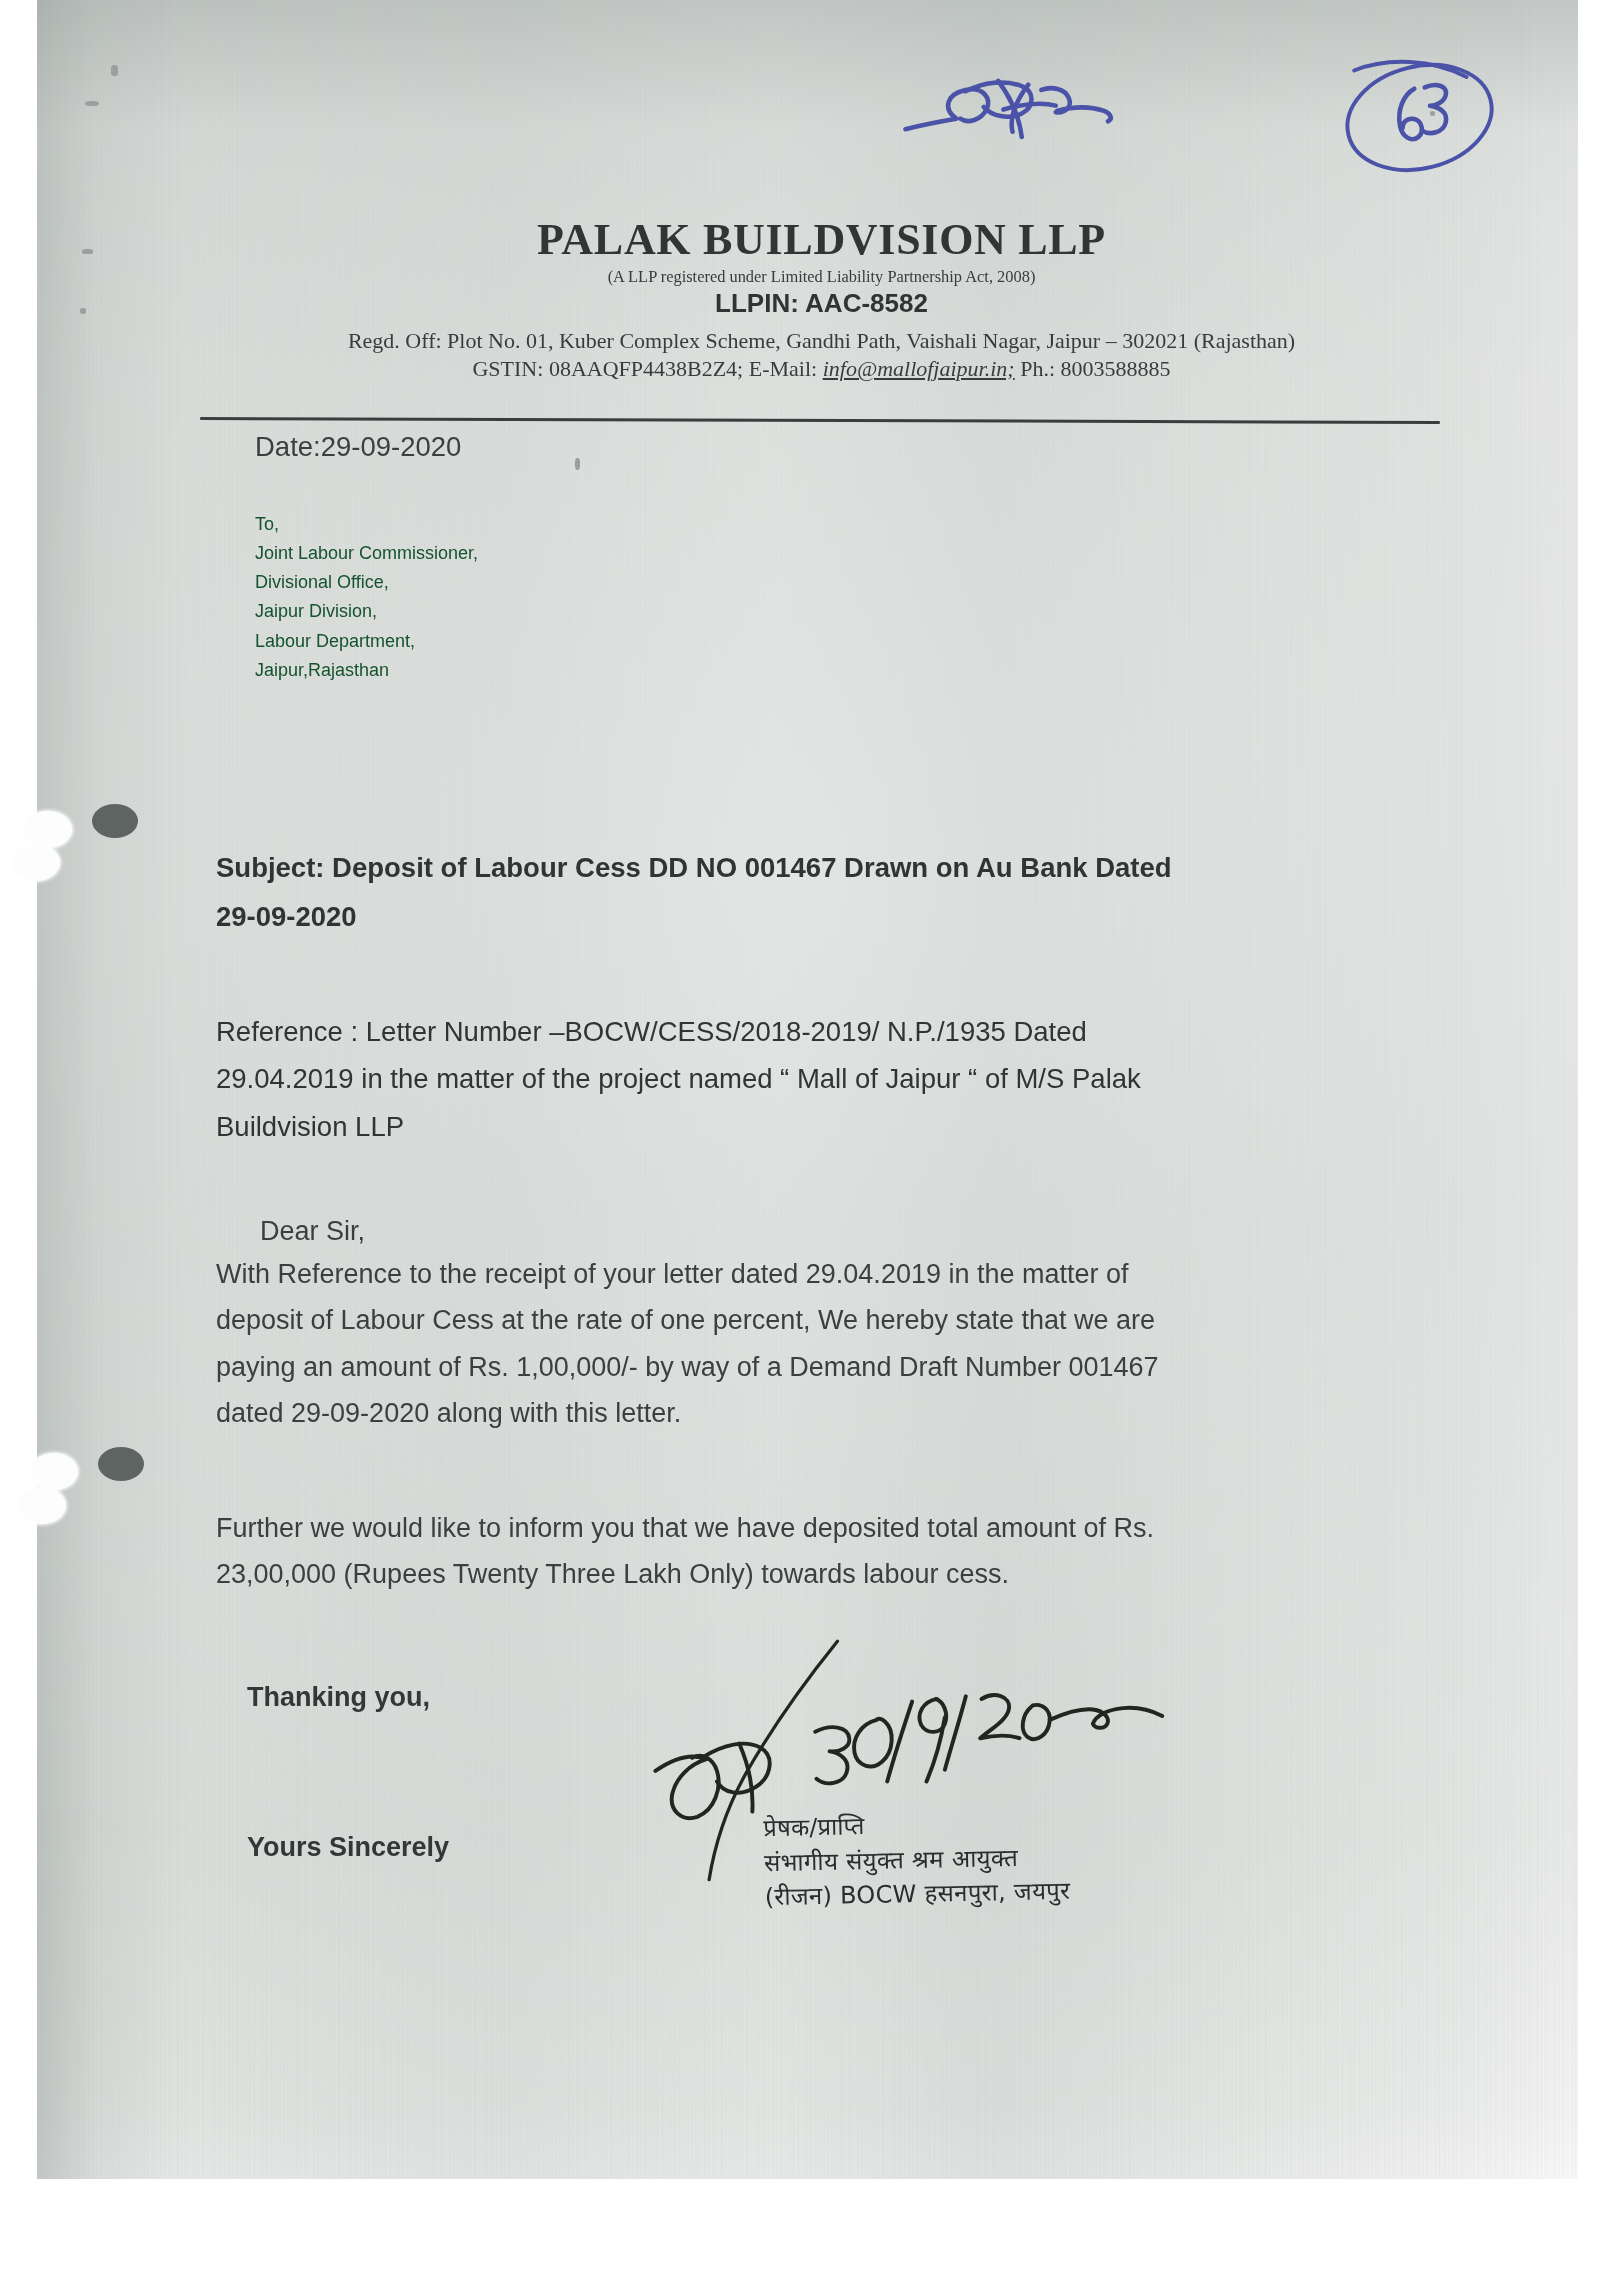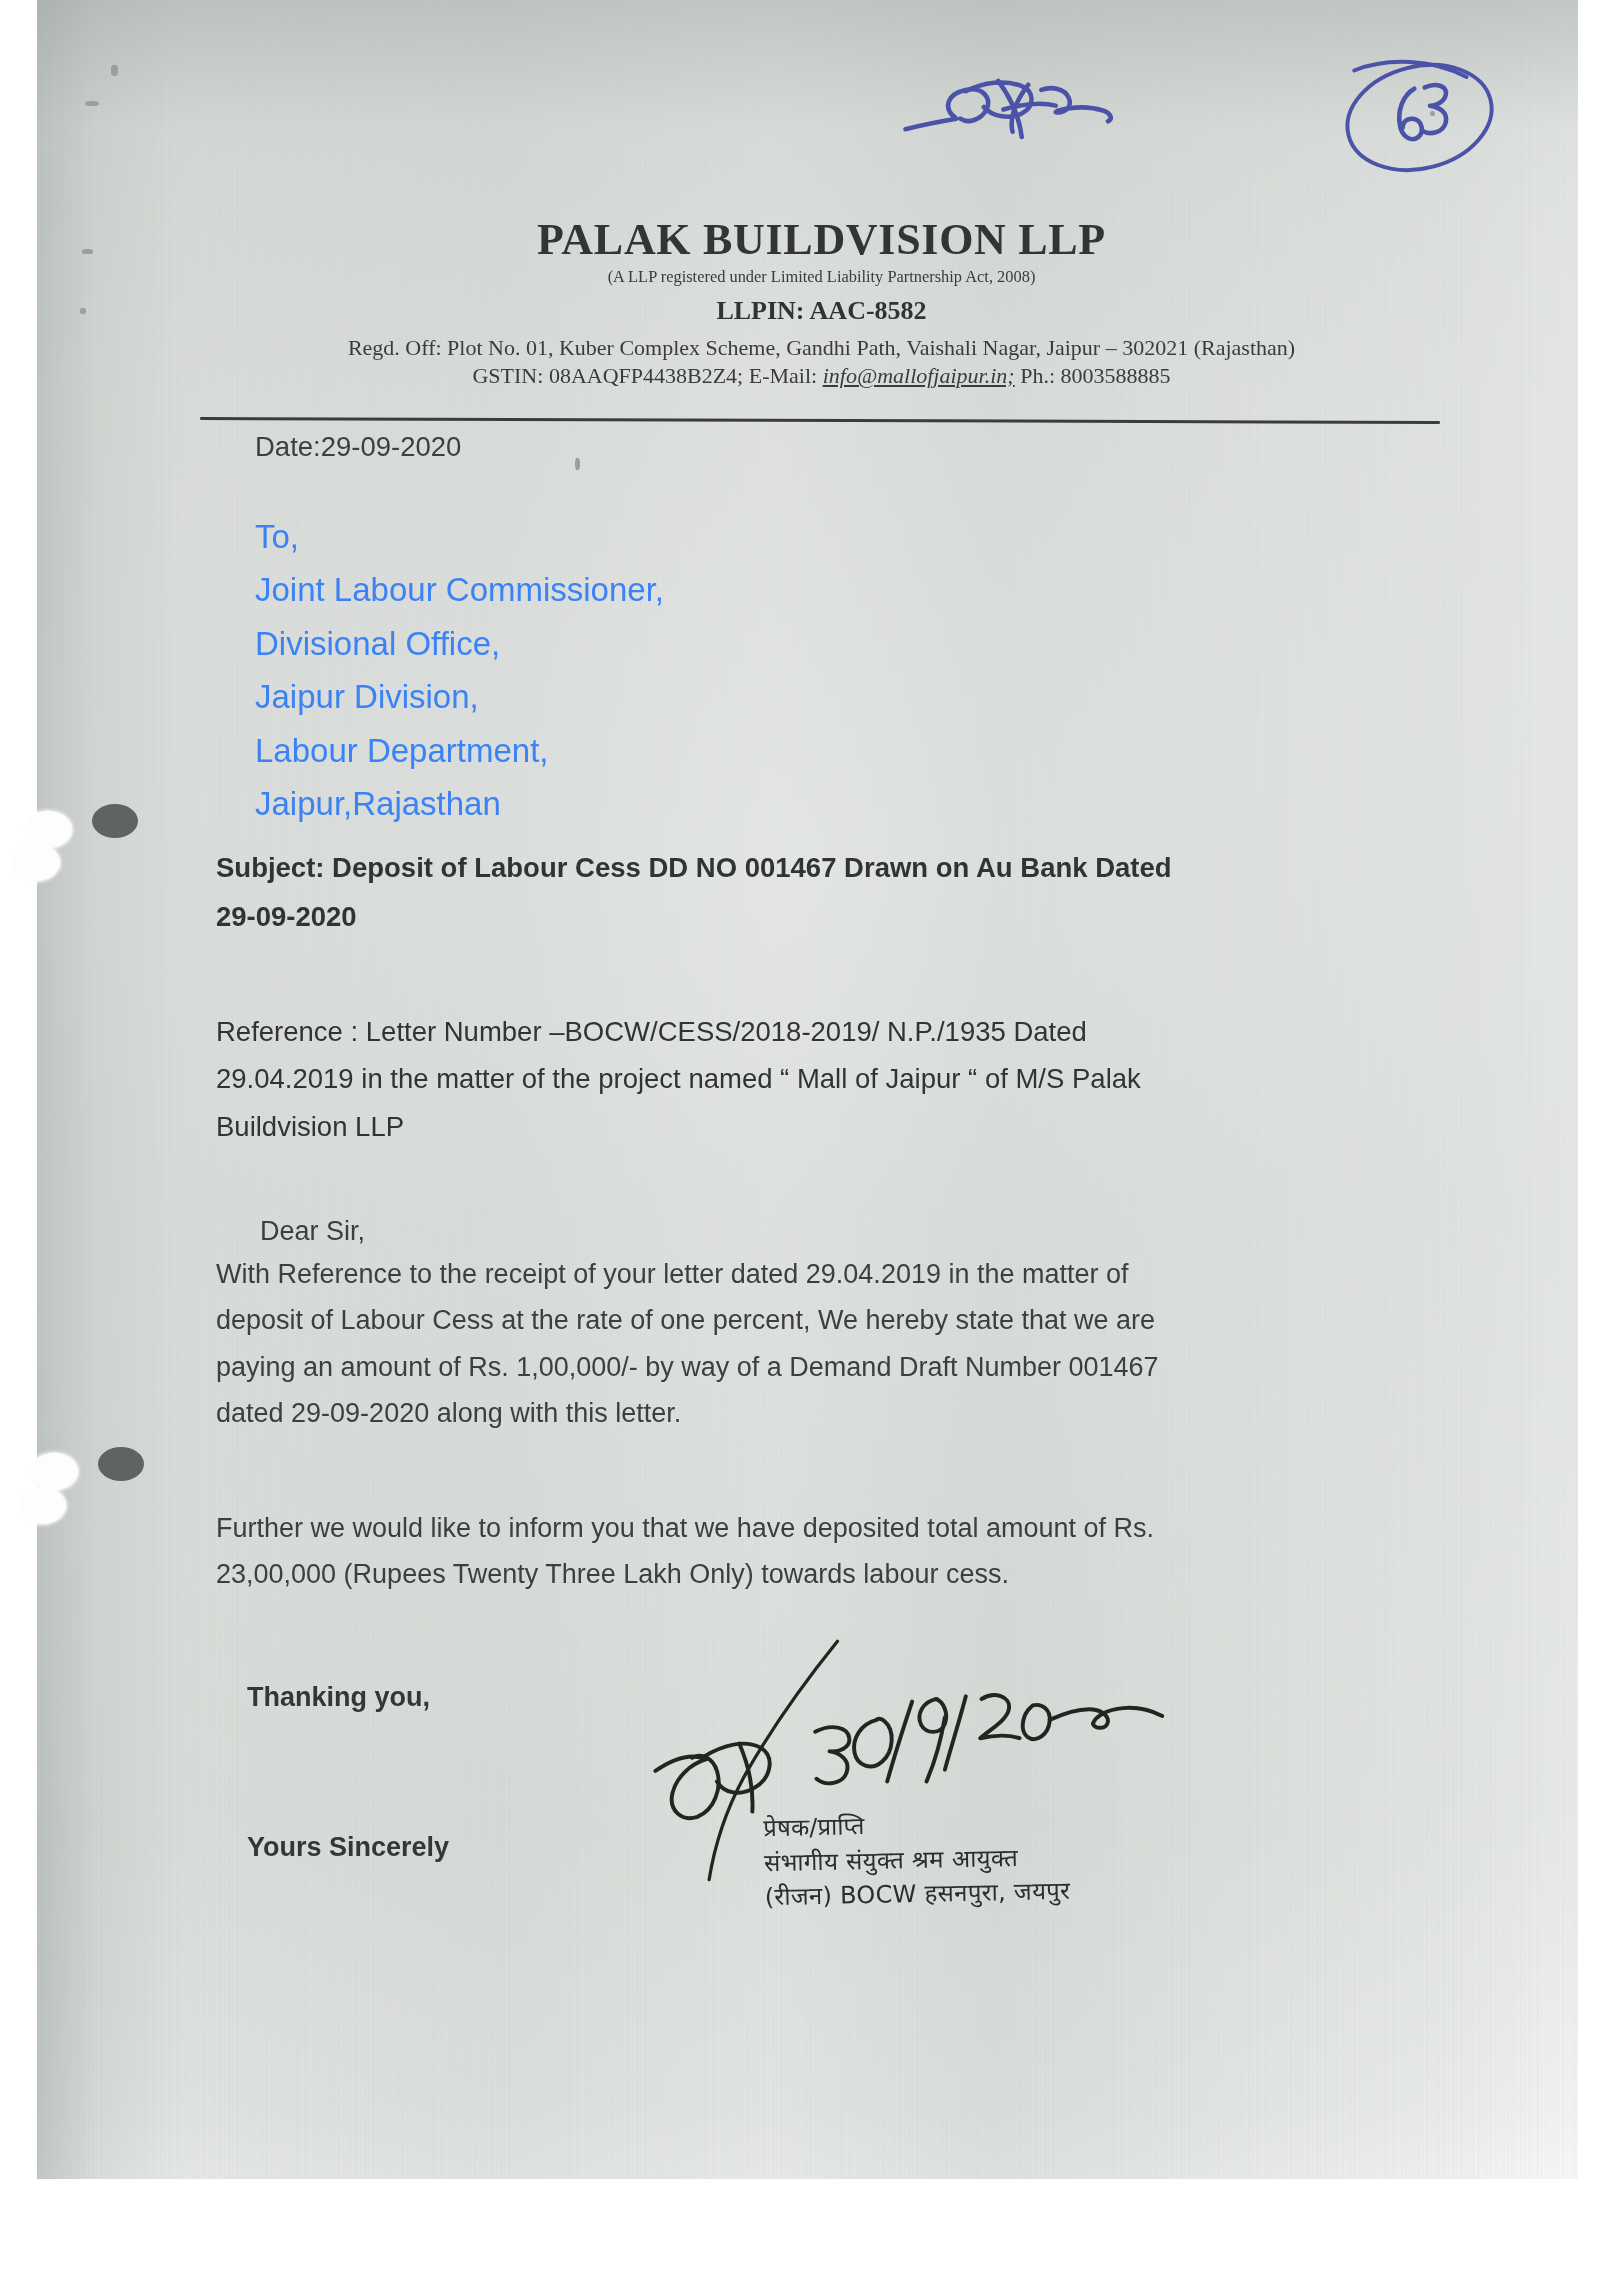--- a/index.html
+++ b/index.html
@@ -86,24 +86,24 @@
     line-height: 1.08;
     color: #333534;
   }
   .llp-sub {
     font-family: "Liberation Serif", serif;
     font-size: 16.4px;
     margin-top: 3.9px;
     color: #3a3c3b;
   }
   .llpin {
-    font-family: Liberation Serif, serif;
+    font-family: Liberation Sans, sans-serif;
     font-weight: bold;
     font-size: 26px;
-    margin-top: 9px;
+    margin-top: 1px;
     color: #323433;
   }
   .regd {
     font-family: "Liberation Serif", serif;
     font-size: 22px;
     margin-top: 8px;
     line-height: 1.25;
     color: #3a3c3b;
   }
   .gstin {
@@ -136,23 +136,23 @@
   .date-line {
     position: absolute;
     left: 211px; top: 431px;
     font-size: 27.5px;
     color: #3c3f3e;
   }
 
   .to-block {
     position: absolute;
     left: 211px; top: 510px;
-    font-size: 33px;
+    font-size: 18px;
     line-height: 1.62;
-    color: #3b82f6;
+    color: #14532d;
   }
 
   .subject-block {
     position: absolute;
     left: 216px; top: 844px;
     width: 1171px;
     font-size: 27.5px;
     font-weight: bold;
     line-height: 1.78;
     color: #313433;

